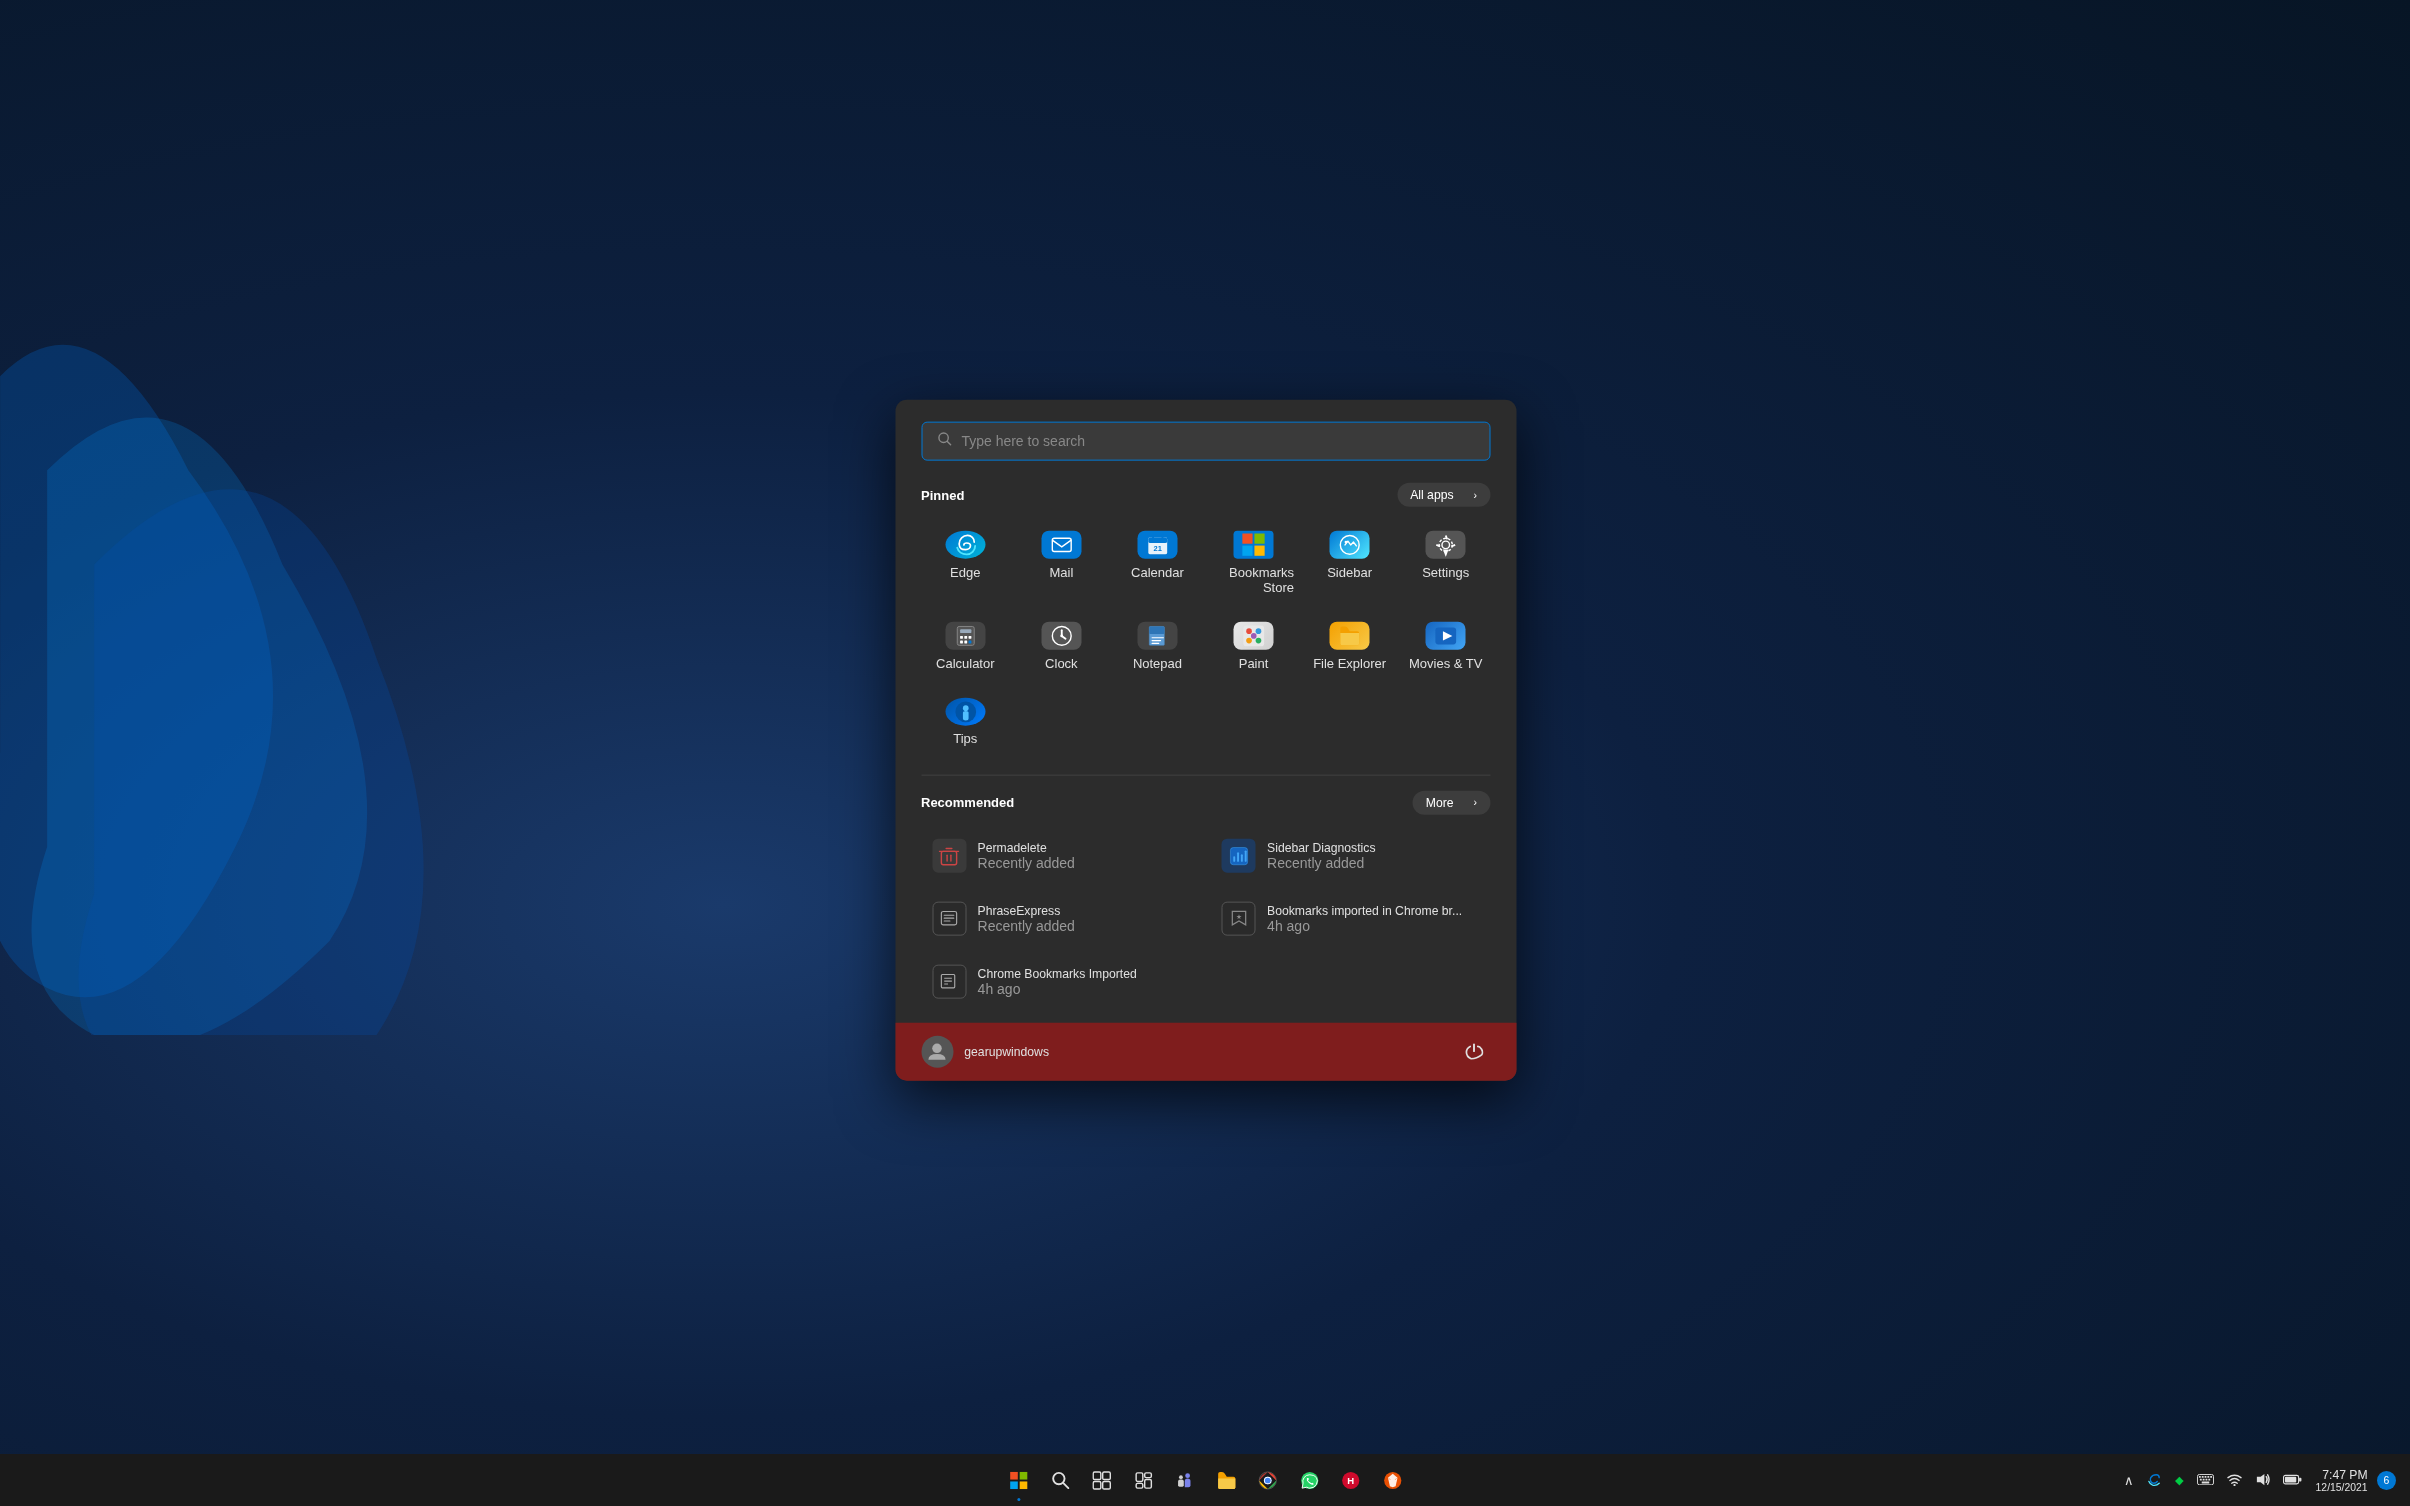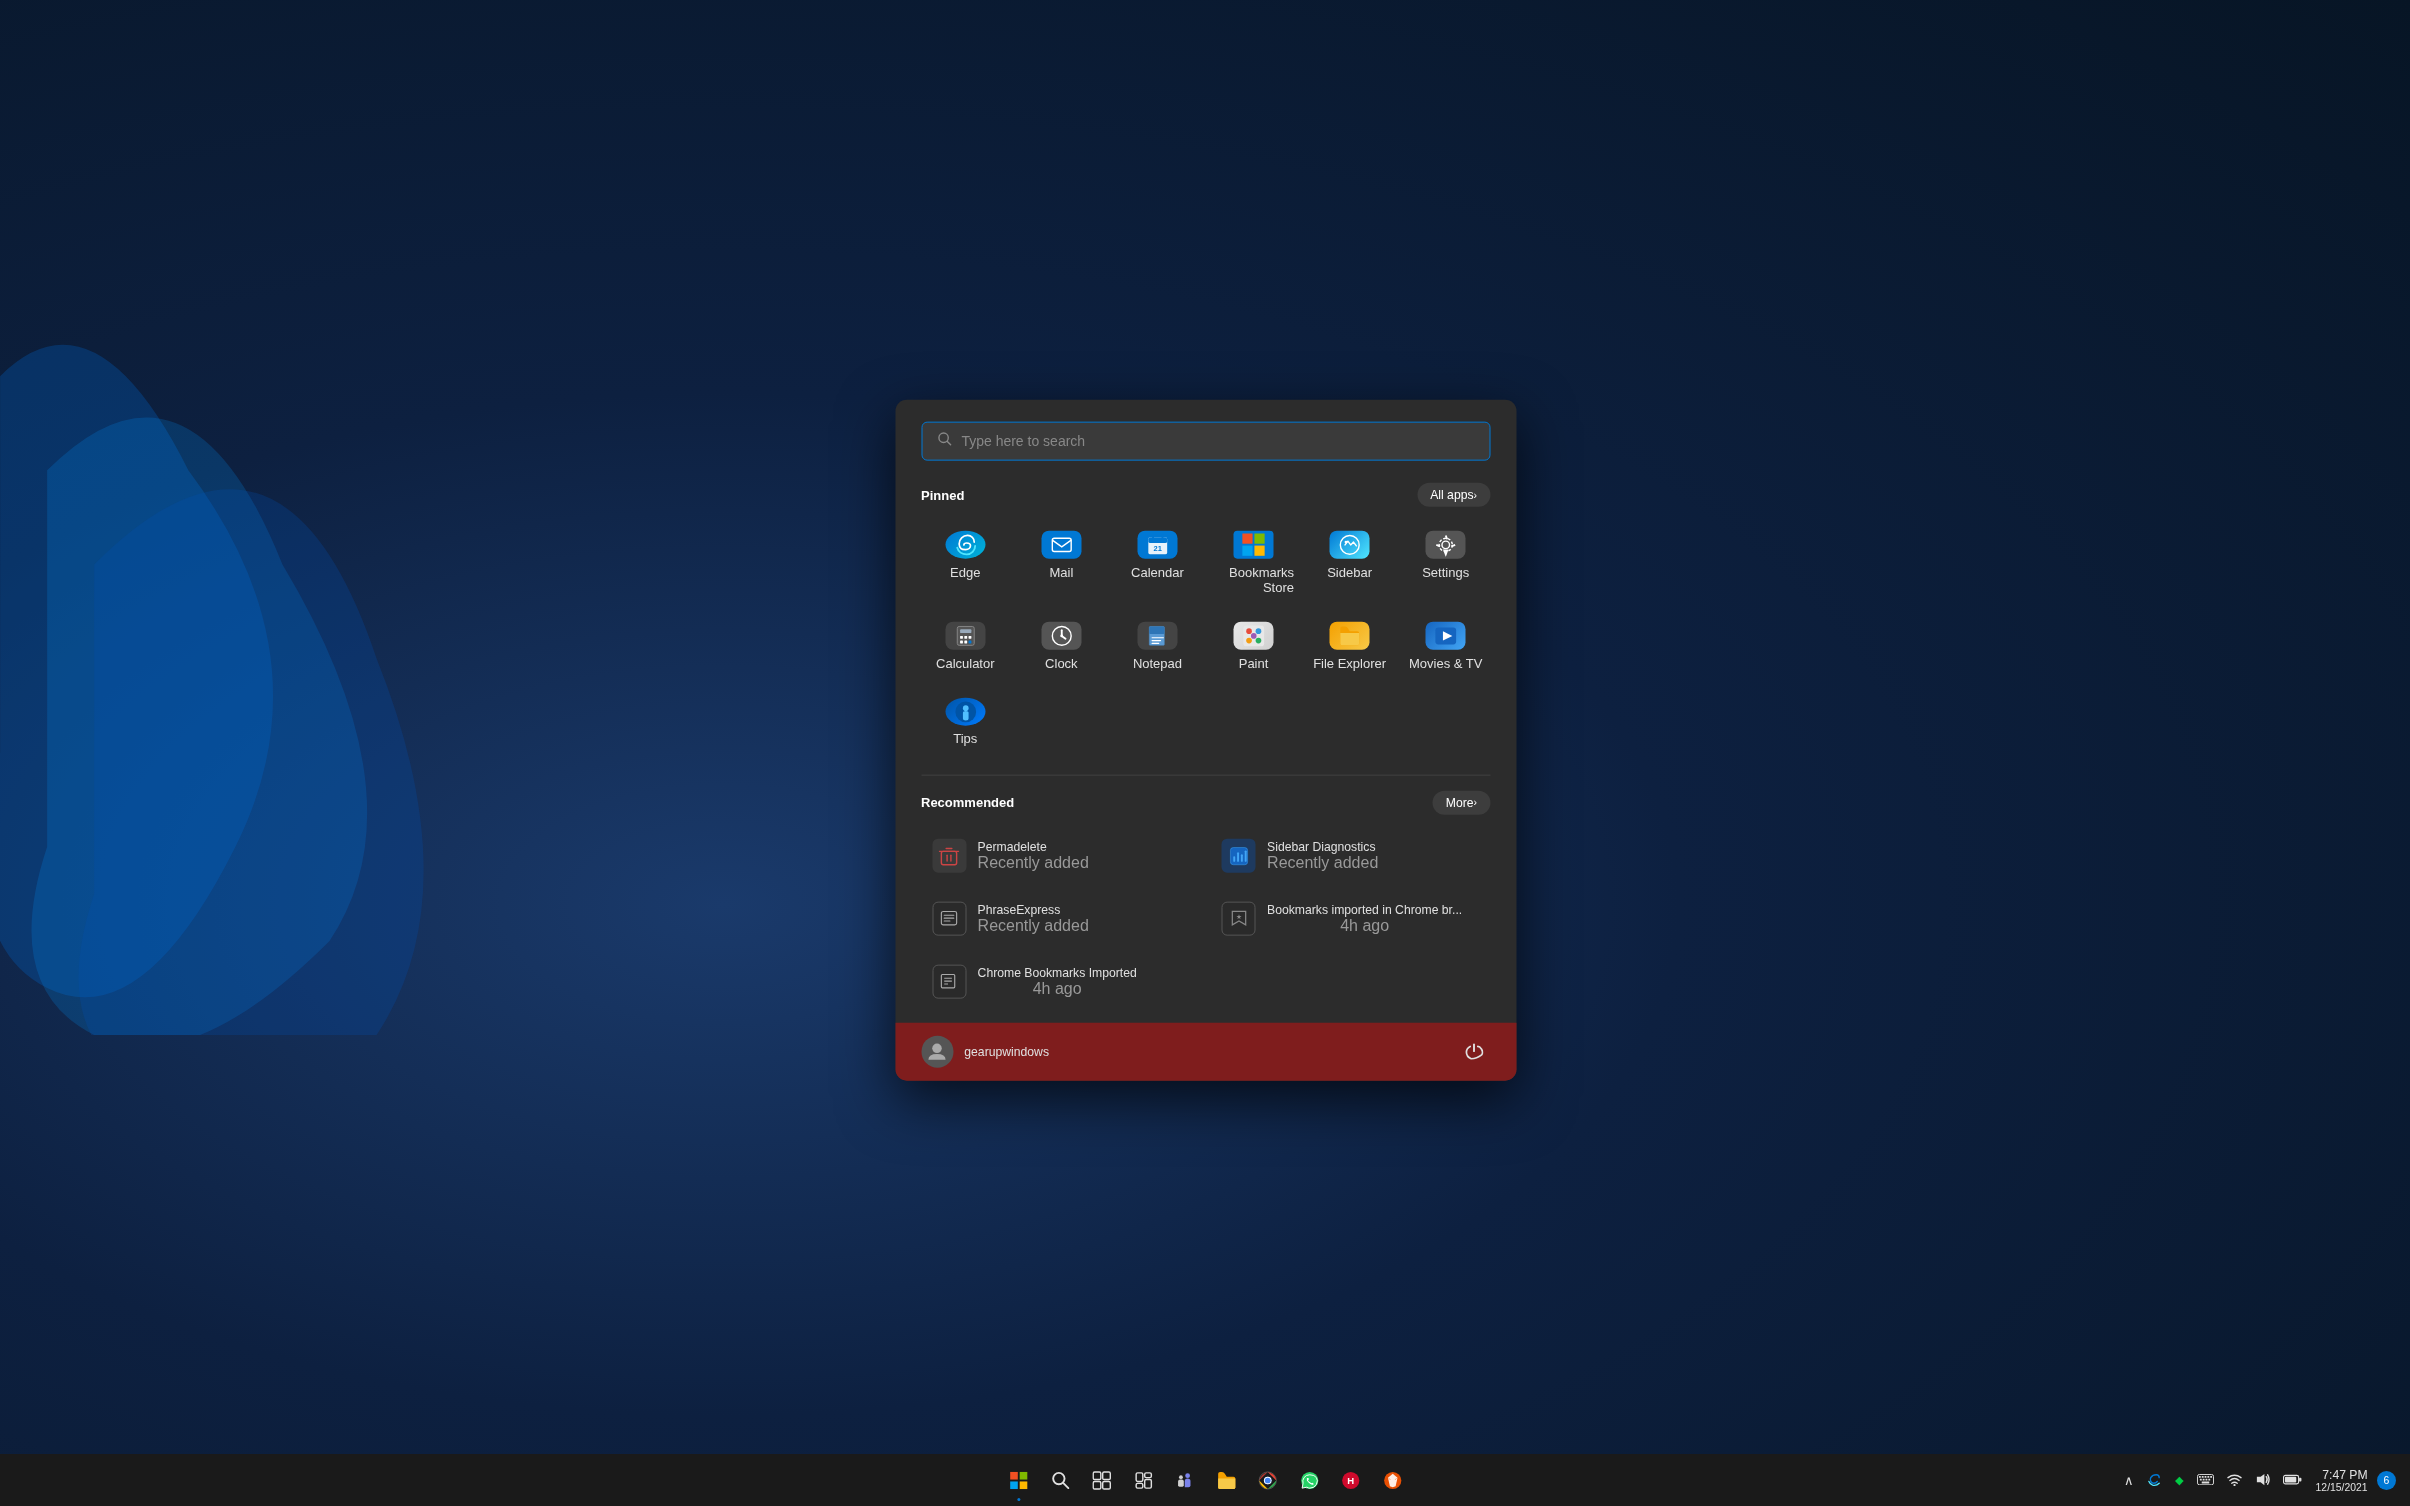--- a/index.html
+++ b/index.html
@@ -76,21 +76,21 @@
     .all-apps-btn, .more-btn {
       background: #3d3d3d;
       border: none;
       border-radius: 19px;
       color: #ffffff;
       font-size: 12.2px;
       padding: 4.7px 13px;
       cursor: pointer;
       display: flex;
       align-items: center;
-      gap: 0;
+      gap: 20px;
     }
 
     
     .pinned-grid {
       display: grid;
       grid-template-columns: repeat(6, 1fr);
       gap: 7.5px;
       margin-bottom: 19px;
     }
 
@@ -165,23 +165,22 @@
       justify-content: center;
       flex-shrink: 0;
       font-size: 17px;
     }
     .rec-info .rec-name {
       font-size: 12.2px;
       color: #e0e0e0;
       font-weight: 400;
     }
     .rec-info .rec-sub {
-      font-size: 16px;
+      font-size: 14px;
       color: #999;
-      text-align: center;
     }
 
     
     .user-bar {
       background: #7f1d1d;
       border-radius: 0 0 11.3px 11.3px;
       padding: 13px 26px;
       display: flex;
       align-items: center;
       justify-content: space-between;

